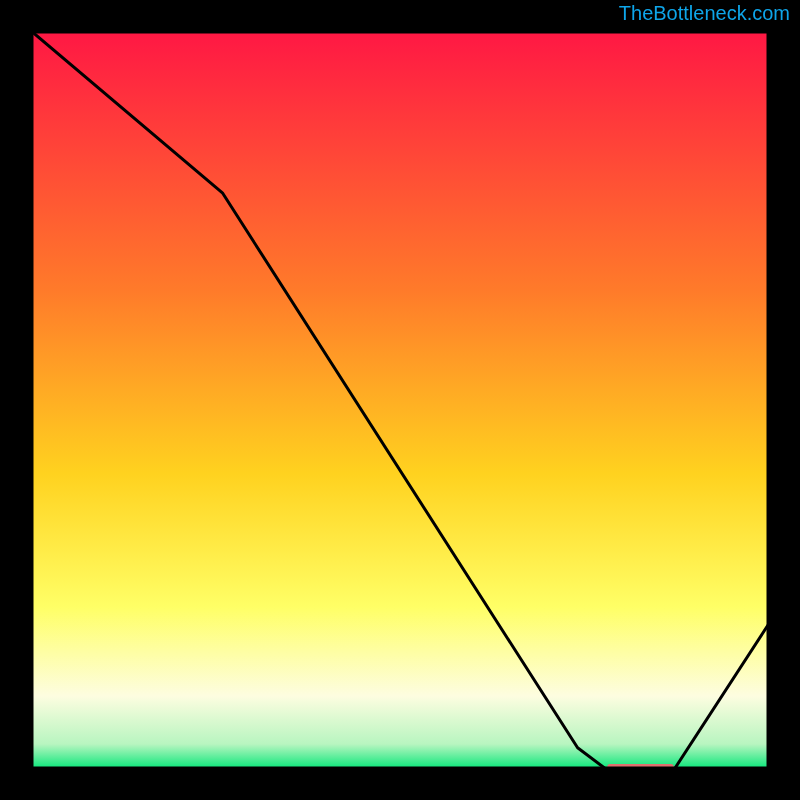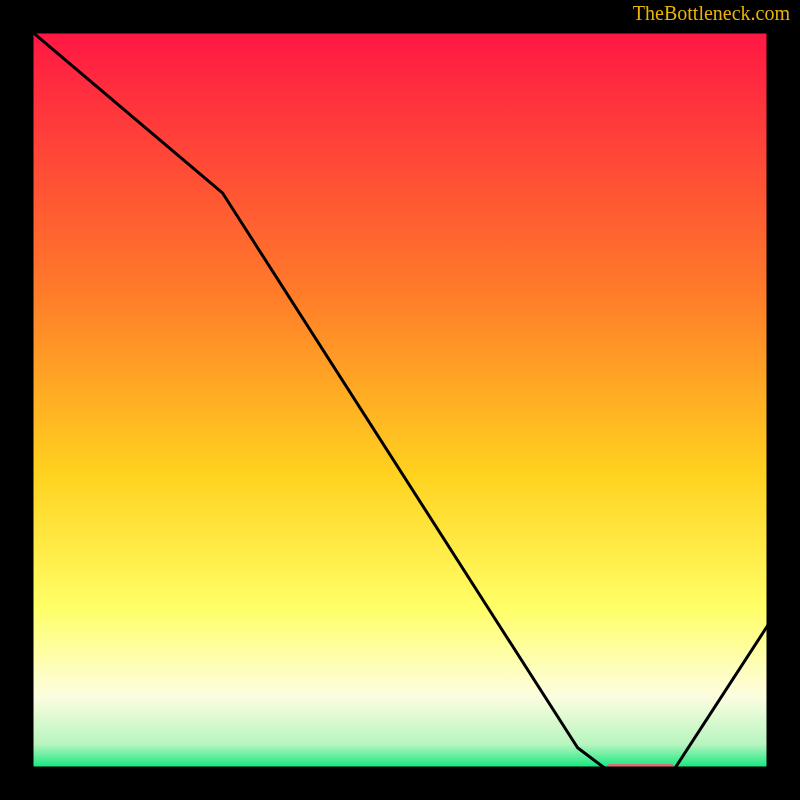--- a/index.html
+++ b/index.html
@@ -12,22 +12,22 @@
   }
   .wrap {
     position: relative;
     width: 800px;
     height: 800px;
   }
   .attribution {
     position: absolute;
     top: 2px;
     right: 10px;
-    color: #eab308;
-    font-family: Liberation Serif, serif;
+    color: #0ea5e9;
+    font-family: Liberation Sans, sans-serif;
     font-size: 20px;
     font-weight: 500;
     z-index: 10;
   }
   .plot {
     position: absolute;
     left: 30px;
     top: 30px;
     width: 740px;
     height: 740px;

